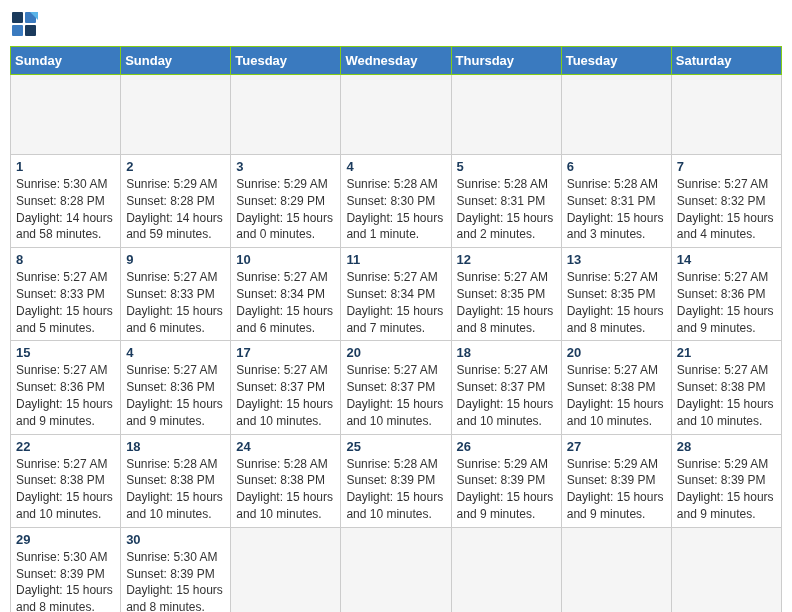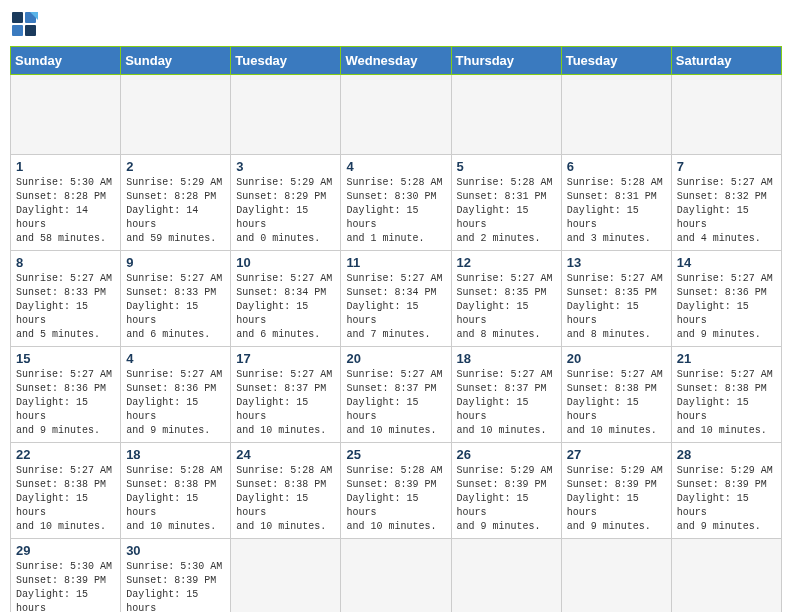--- a/index.html
+++ b/index.html
@@ -74,24 +74,23 @@
       background: #f5f5f5;
     }
     .day-number {
       font-size: 13px;
       font-weight: bold;
       color: #1a3a5c;
       display: block;
       margin-bottom: 2px;
     }
     .day-info {
-      font-size: 10px;
+      font-size: 12px;
       line-height: 1.4;
       color: #333;
-      font-family: Liberation Mono, monospace;
     }
     tr.week-row td {
       height: 80px;
     }
   </style>
 </head>
 <body>
 
 <div class="header-area">
   <div class="logo">

